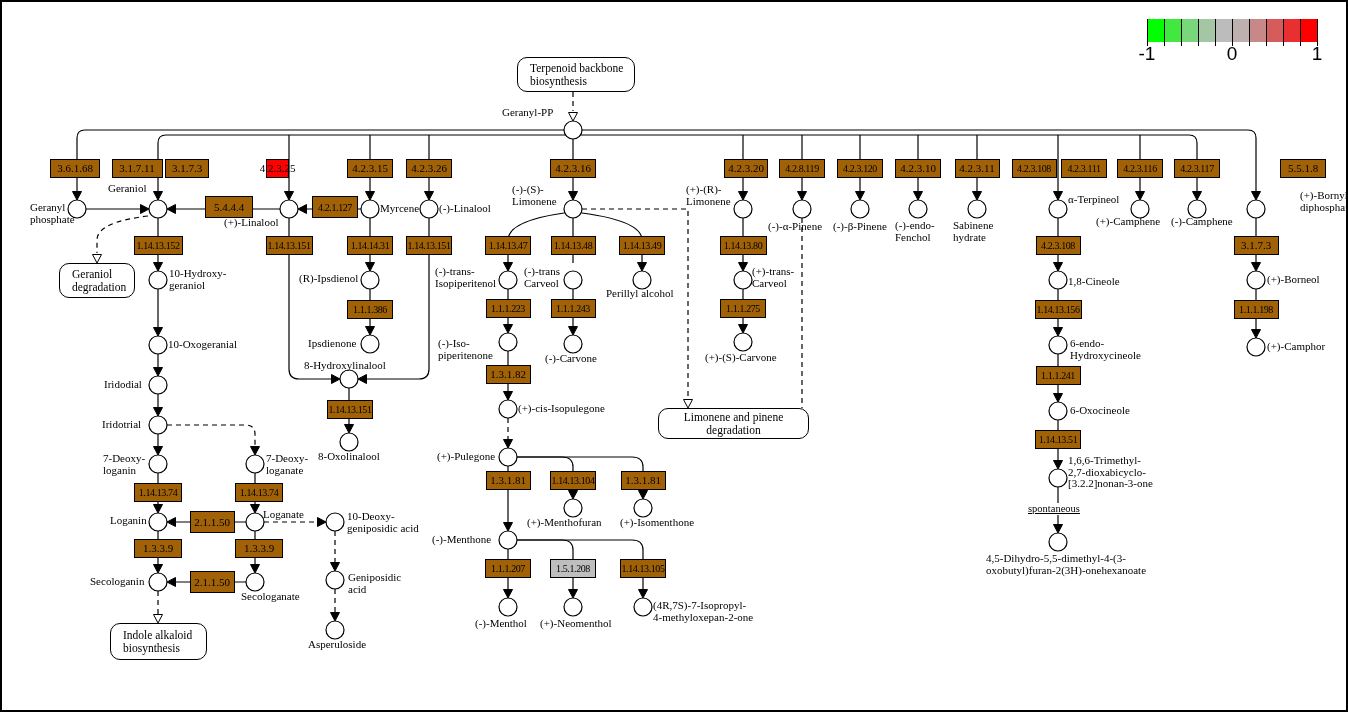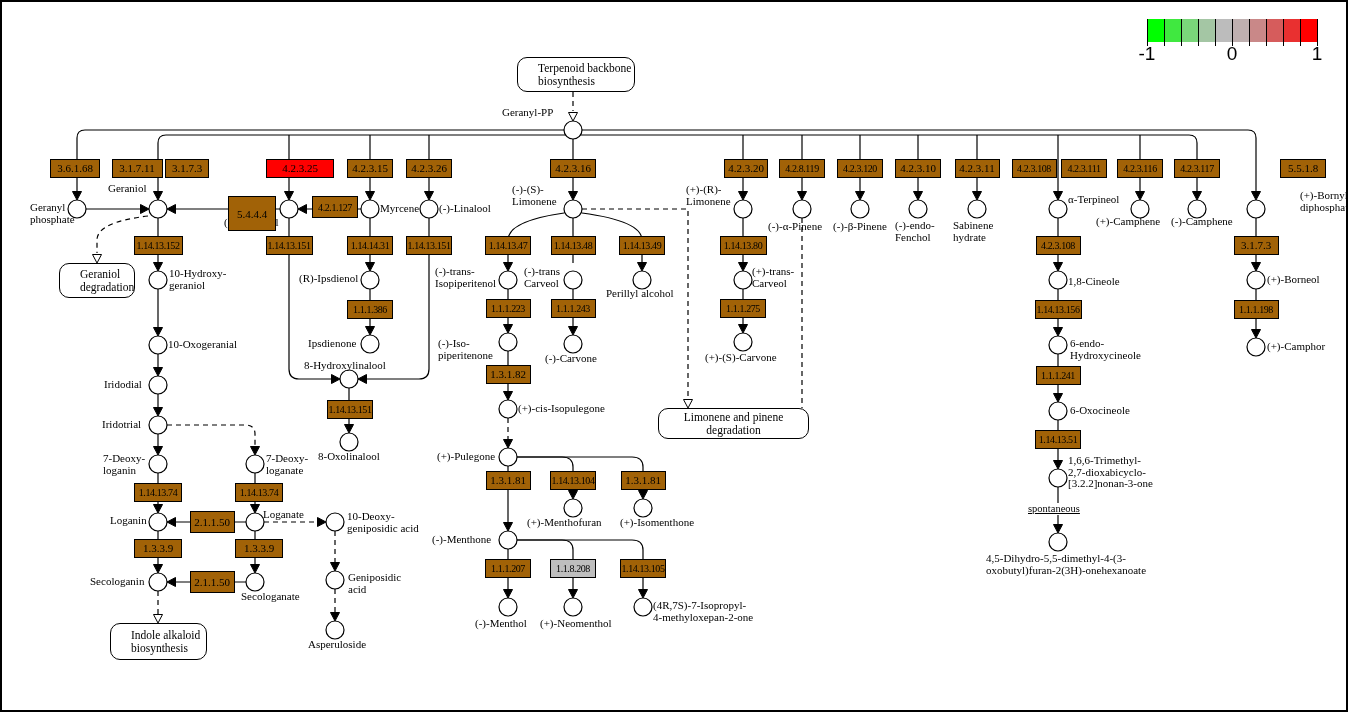--- a/index.html
+++ b/index.html
@@ -10,21 +10,21 @@
         display:flex;align-items:center;justify-content:center;font-size:13.5px;
         letter-spacing:.6px;z-index:4;background:#fff;}
   .ec-box{position:absolute;display:flex;align-items:center;justify-content:center;
         border:1px solid #000;background:#a16207;font-size:11px;white-space:nowrap;z-index:3;
         box-sizing:border-box;color:#000;}
   .ec-box.small{font-size:10px;letter-spacing:-0.4px;}
   .cpd-label{position:absolute;font-size:11px;line-height:11.5px;white-space:pre-line;z-index:2;color:#000;}
   .cpd-label.uline{text-decoration:underline;background:#fff;padding:0 2px;font-size:10.5px;}
   .pathway-box{position:absolute;border:1.5px solid #000;border-radius:10px;background:#fff;
         font-size:11.5px;line-height:13px;display:flex;align-items:center;z-index:3;
-        white-space:pre-line;padding-left:20px;box-sizing:border-box;color:#000;}
+        white-space:pre-line;padding-left:12px;box-sizing:border-box;color:#000;}
   .pathway-box.center{justify-content:center;padding-left:0;text-align:center;}
   #color-scale{position:absolute;left:1145px;top:17px;z-index:4;}
   #scale-bar{display:flex;height:23px;}
   .swatch{width:17px;height:23px;}
   .tick{position:absolute;top:0;width:1px;height:27px;background:#000;}
   .scale-num{position:absolute;top:24px;width:40px;text-align:center;
         font-family:"Liberation Sans",sans-serif;font-size:19px;color:#000;}
   #footer{position:absolute;left:16px;top:668px;font-family:"Liberation Sans",sans-serif;
         font-weight:bold;font-size:13px;line-height:17px;color:#000;z-index:4;}
 </style>
@@ -249,21 +249,21 @@
       </div>
     <span class="scale-num" style="left:-20px;">-1</span>
     <span class="scale-num" style="left:65px;">0</span>
     <span class="scale-num" style="left:150px;">1</span>
   </div>
 
   <div id="nodes-layer">
       <div class="ec-box" style="left: 48px; top: 156.5px; width: 50px; height: 19px;">3.6.1.68</div>
       <div class="ec-box" style="left: 109.5px; top: 156.5px; width: 51px; height: 19px;">3.1.7.11</div>
       <div class="ec-box" style="left: 163px; top: 156.5px; width: 44px; height: 19px;">3.1.7.3</div>
-      <div class="ec-box" style="left: 264px; top: 156.5px; width: 68px; height: 19px; background: rgb(255, 0, 0);">4.2.3.25</div>
+      <div class="ec-box" style="left: 264px; top: 156.5px; width: 23px; height: 19px; background: rgb(255, 0, 0);">4.2.3.25</div>
       <div class="ec-box" style="left: 345px; top: 156.5px; width: 46px; height: 19px;">4.2.3.15</div>
       <div class="ec-box" style="left: 404px; top: 156.5px; width: 46px; height: 19px;">4.2.3.26</div>
       <div class="ec-box" style="left: 548px; top: 156.5px; width: 46px; height: 19px;">4.2.3.16</div>
       <div class="ec-box" style="left: 722px; top: 156.5px; width: 44px; height: 19px;">4.2.3.20</div>
       <div class="ec-box small" style="left: 777px; top: 156.5px; width: 46px; height: 19px;">4.2.8.119</div>
       <div class="ec-box small" style="left: 835px; top: 156.5px; width: 46px; height: 19px;">4.2.3.120</div>
       <div class="ec-box" style="left: 893px; top: 156.5px; width: 46px; height: 19px;">4.2.3.10</div>
       <div class="ec-box" style="left: 952.5px; top: 156.5px; width: 45px; height: 19px;">4.2.3.11</div>
       <div class="ec-box small" style="left: 1009.5px; top: 156.5px; width: 45px; height: 19px;">4.2.3.108</div>
       <div class="ec-box small" style="left: 1059px; top: 156.5px; width: 46px; height: 19px;">4.2.3.111</div>
@@ -273,21 +273,21 @@
       <div class="ec-box small" style="left: 131.5px; top: 233.5px; width: 49px; height: 19px;">1.14.13.152</div>
       <div class="ec-box small" style="left: 263.5px; top: 233.5px; width: 47px; height: 19px;">1.14.13.151</div>
       <div class="ec-box small" style="left: 345px; top: 233.5px; width: 46px; height: 19px;">1.14.14.31</div>
       <div class="ec-box small" style="left: 404px; top: 233.5px; width: 46px; height: 19px;">1.14.13.151</div>
       <div class="ec-box small" style="left: 483px; top: 233.5px; width: 46px; height: 19px;">1.14.13.47</div>
       <div class="ec-box small" style="left: 548.5px; top: 233.5px; width: 45px; height: 19px;">1.14.13.48</div>
       <div class="ec-box small" style="left: 617px; top: 233.5px; width: 46px; height: 19px;">1.14.13.49</div>
       <div class="ec-box small" style="left: 717.5px; top: 233.5px; width: 47px; height: 19px;">1.14.13.80</div>
       <div class="ec-box small" style="left: 1033.5px; top: 233.5px; width: 45px; height: 19px;">4.2.3.108</div>
       <div class="ec-box" style="left: 1231.5px; top: 233.5px; width: 45px; height: 19px;">3.1.7.3</div>
-      <div class="ec-box" style="left: 203px; top: 194px; width: 48px; height: 35px; margin-left: 23px;">5.4.4.4</div>
+      <div class="ec-box" style="left: 203px; top: 194px; width: 48px; height: 22px;">5.4.4.4</div>
       <div class="ec-box small" style="left: 310px; top: 194px; width: 46px; height: 22px;">4.2.1.127</div>
       <div class="ec-box small" style="left: 345px; top: 297.5px; width: 46px; height: 19px;">1.1.1.386</div>
       <div class="ec-box small" style="left: 483.5px; top: 296.5px; width: 45px; height: 19px;">1.1.1.223</div>
       <div class="ec-box small" style="left: 548.5px; top: 296.5px; width: 45px; height: 19px;">1.1.1.243</div>
       <div class="ec-box small" style="left: 718px; top: 296.5px; width: 46px; height: 19px;">1.1.1.275</div>
       <div class="ec-box small" style="left: 1032.5px; top: 297.5px; width: 47px; height: 19px;">1.14.13.156</div>
       <div class="ec-box small" style="left: 1231.5px; top: 297.5px; width: 45px; height: 19px;">1.1.1.198</div>
       <div class="ec-box small" style="left: 325px; top: 397.5px; width: 46px; height: 19px;">1.14.13.151</div>
       <div class="ec-box" style="left: 483.5px; top: 362.5px; width: 45px; height: 19px;">1.3.1.82</div>
       <div class="ec-box small" style="left: 1033.5px; top: 363.5px; width: 45px; height: 19px;">1.1.1.241</div>
@@ -295,21 +295,21 @@
       <div class="ec-box small" style="left: 132px; top: 480.5px; width: 48px; height: 19px;">1.14.13.74</div>
       <div class="ec-box small" style="left: 233px; top: 480.5px; width: 48px; height: 19px;">1.14.13.74</div>
       <div class="ec-box" style="left: 187.5px; top: 509px; width: 45px; height: 22px;">2.1.1.50</div>
       <div class="ec-box" style="left: 132px; top: 536.5px; width: 48px; height: 19px;">1.3.3.9</div>
       <div class="ec-box" style="left: 233px; top: 536.5px; width: 48px; height: 19px;">1.3.3.9</div>
       <div class="ec-box" style="left: 187.5px; top: 569px; width: 45px; height: 22px;">2.1.1.50</div>
       <div class="ec-box" style="left: 483.5px; top: 468.5px; width: 45px; height: 19px;">1.3.1.81</div>
       <div class="ec-box small" style="left: 548px; top: 468.5px; width: 46px; height: 19px;">1.14.13.104</div>
       <div class="ec-box" style="left: 618.5px; top: 468.5px; width: 45px; height: 19px;">1.3.1.81</div>
       <div class="ec-box small" style="left: 483px; top: 556.5px; width: 46px; height: 19px;">1.1.1.207</div>
-      <div class="ec-box small" style="left: 548px; top: 556.5px; width: 46px; height: 19px; background: rgb(190, 190, 190);">1.1.8.208</div>
+      <div class="ec-box small" style="left: 548px; top: 556.5px; width: 46px; height: 19px; background: rgb(190, 190, 190);">1.5.1.208</div>
       <div class="ec-box small" style="left: 618px; top: 556.5px; width: 46px; height: 19px;">1.14.13.105</div>
     </div>
   <div id="labels-layer">
       <div class="cpd-label" style="left: 500px; top: 105px;">Geranyl-PP</div>
       <div class="cpd-label" style="left: 28px; top: 200px;">Geranyl
 phosphate</div>
       <div class="cpd-label" style="left: 106px; top: 181px;">Geraniol</div>
       <div class="cpd-label" style="left: 222px; top: 215px;">(+)-Linalool</div>
       <div class="cpd-label" style="left: 378px; top: 201px;">Myrcene</div>
       <div class="cpd-label" style="left: 437px; top: 201px;">(-)-Linalool</div>

